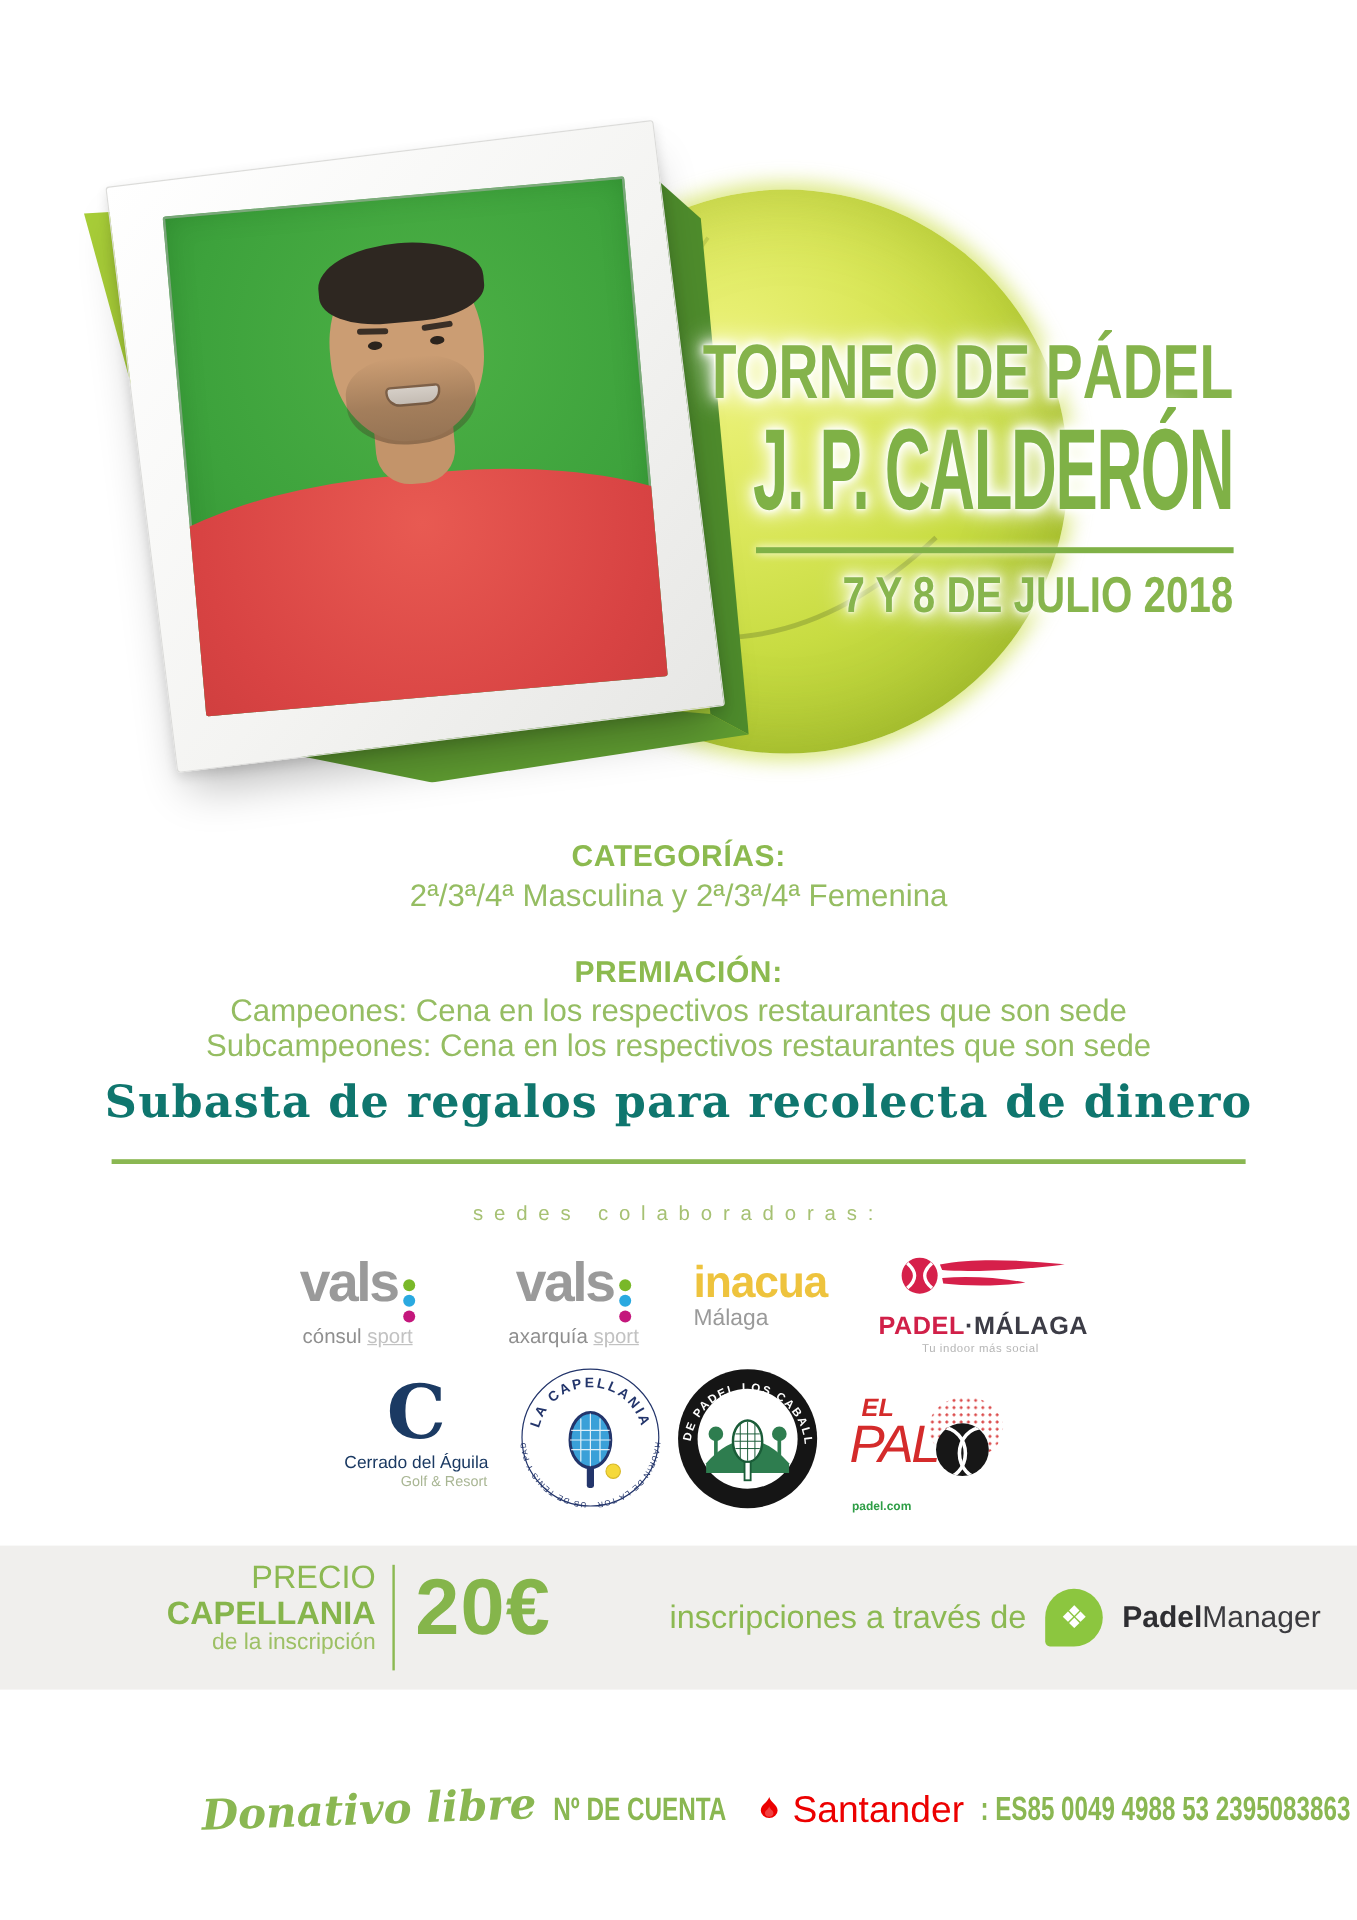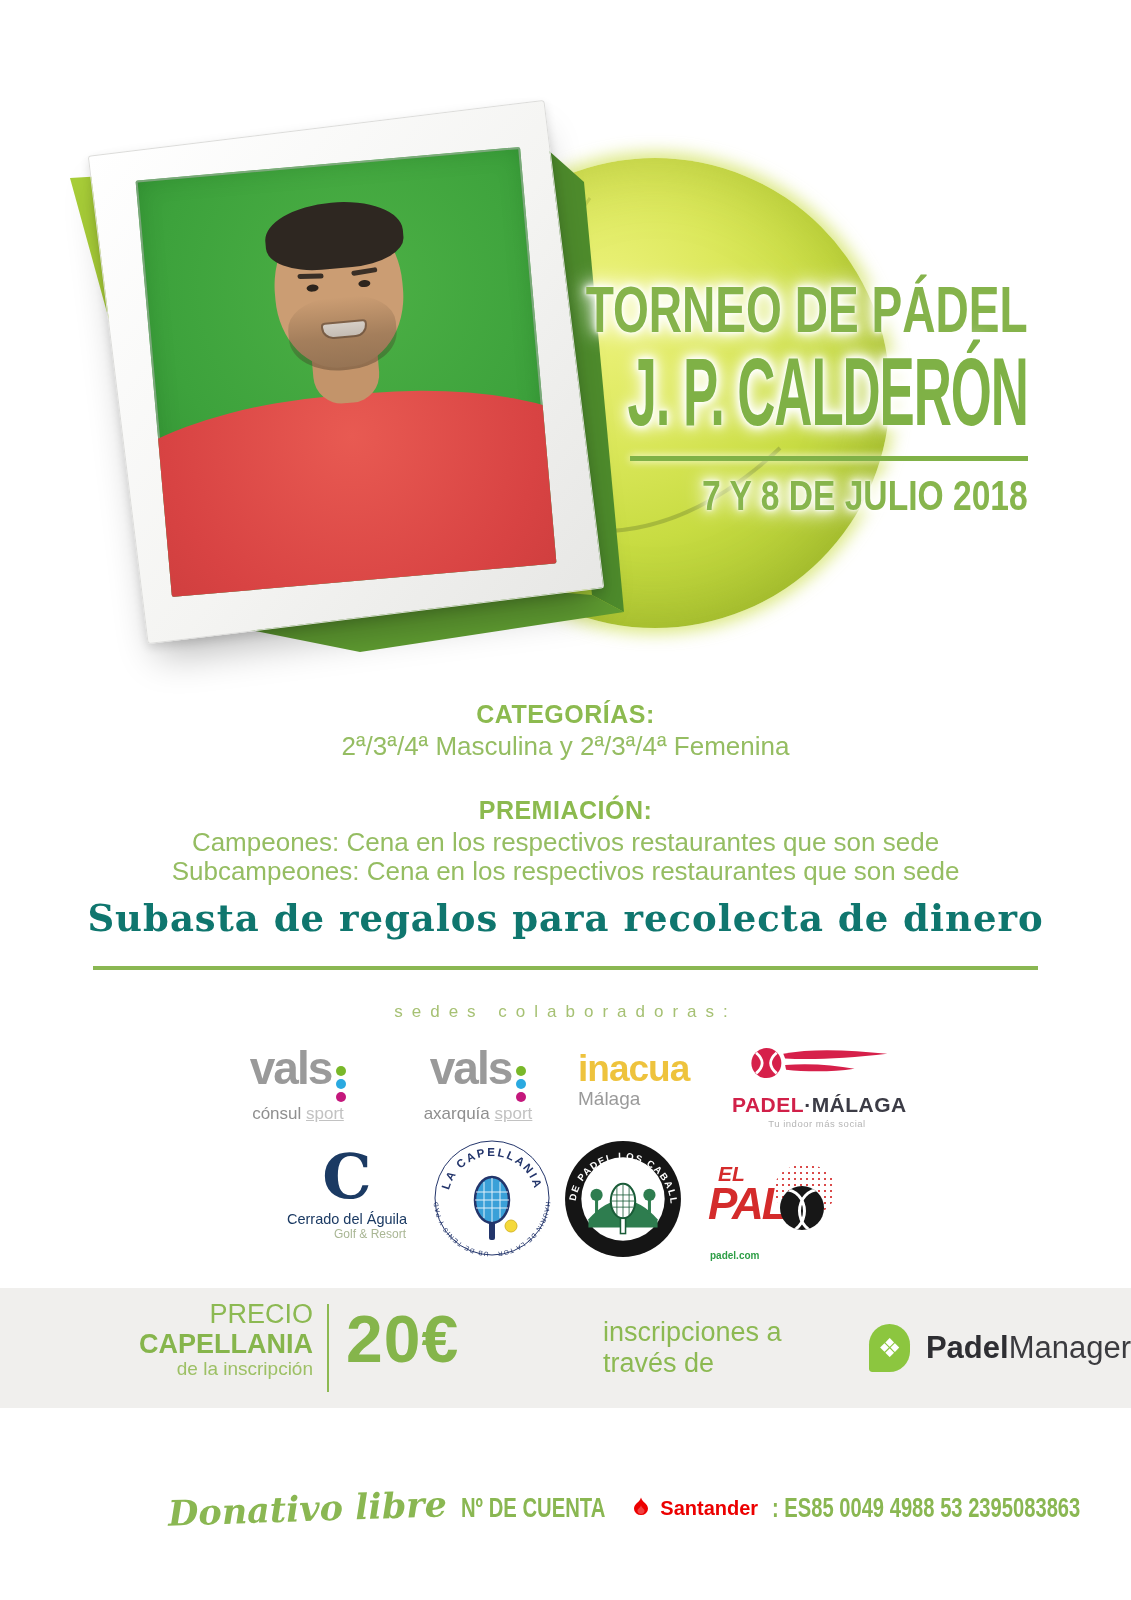--- a/index.html
+++ b/index.html
@@ -87,56 +87,56 @@
   .cerrado-name{font-size:14.5px;color:#1b3a63;margin-top:4px;}
   .cerrado-sub{font-size:12px;color:#a9b694;text-align:right;padding-right:6px;}
   .capel{left:432px;top:1138px;width:120px;height:120px;}
   .cabal{left:562px;top:1138px;width:122px;height:122px;}
   .elpalo{left:698px;top:1158px;width:140px;height:105px;text-align:left;}
   .ep-half{position:absolute;right:2px;top:6px;width:62px;height:52px;border-radius:50%;
            background:radial-gradient(#d42b2b 1px,transparent 1.4px);background-size:6px 6px;
            opacity:.85;}
   .ep-el{position:absolute;left:20px;top:4px;font-size:21px;font-weight:900;font-style:italic;
          color:#d42b2b;letter-spacing:0;}
-  .ep-pal{position:absolute;left:10px;top:24px;font-size:44px;font-weight:700;font-style:italic;
+  .ep-pal{position:absolute;left:10px;top:24px;font-size:44px;font-weight:400;font-style:italic;
           color:#d42b2b;letter-spacing:-2px;line-height:1;}
   .ep-ball{position:absolute;right:14px;top:28px;width:44px;height:44px;border-radius:50%;
            background:#171717;overflow:hidden;}
   .ep-ball::before{content:"";position:absolute;left:-16px;top:2px;width:36px;height:40px;
            border:3px solid #fff;border-radius:50%;}
   .ep-ball::after{content:"";position:absolute;right:-16px;top:2px;width:36px;height:40px;
            border:3px solid #fff;border-radius:50%;}
   .ep-url{position:absolute;left:12px;bottom:2px;font-size:10px;font-weight:700;color:#2e9e46;}
 
   
   .band{position:absolute;left:0;top:1288px;width:1131px;height:120px;background:#f0efed;z-index:5;}
   .price-label{position:absolute;left:128px;top:12px;width:185px;text-align:right;line-height:1.1;}
   .pl1{font-size:27px;color:#8cb952;font-weight:400;}
   .pl2{font-size:27px;color:#86b54c;font-weight:700;}
   .pl3{font-size:19px;color:#9dc065;}
   .vdiv{position:absolute;left:327px;top:16px;width:2px;height:88px;background:#8cb952;}
   .amount{position:absolute;left:346px;top:18px;font-size:66px;font-weight:700;color:#85b54b;
           letter-spacing:1px;line-height:1;}
-  .cta-row{position:absolute;left:558px;top:0;height:120px;display:flex;align-items:center;gap:16px;margin-left:45px;}
+  .cta-row{position:absolute;left:558px;top:0;height:120px;display:flex;align-items:center;gap:16px;}
   .cta-text{font-size:27px;color:#8cb952;}
   .pm-pin{width:48px;height:48px;background:#8cc63f;border-radius:24px 24px 24px 4px;
           display:flex;align-items:center;justify-content:center;}
   .pm-glyph{color:#fff;font-size:26px;line-height:1;}
-  .pm-brand{font-size:31px;color:#3b3b3f;}
+  .pm-brand{font-size:25px;color:#3b3b3f;}
   .pm-brand .bold{font-weight:700;color:#2e2e32;}
 
   
   .footer-row{position:absolute;left:168px;top:1476px;height:64px;display:flex;align-items:center;
               gap:14px;z-index:5;white-space:nowrap;}
   .donativo{font-family:"DejaVu Serif",serif;font-style:italic;font-weight:700;font-size:35px;
             color:#8ab752;transform:rotate(-2deg);}
   .cuenta{font-size:27px;font-weight:700;color:#8ab752;transform:scaleX(.75);transform-origin:0 50%;
           margin-right:-40px;}
   .bank{display:flex;align-items:center;gap:5px;}
-  .bank-name{font-size:20px;font-weight:700;color:#ec0000;}
+  .bank-name{font-size:31px;font-weight:400;color:#ec0000;}
   .account{font-size:28px;font-weight:700;color:#8ab752;transform:scaleX(.72);transform-origin:0 50%;}
 </style>
 </head>
 <body>
 
 <div id="poster">
 
   <div class="hero">
     <div class="ball">
       <svg viewBox="0 0 470 470">

